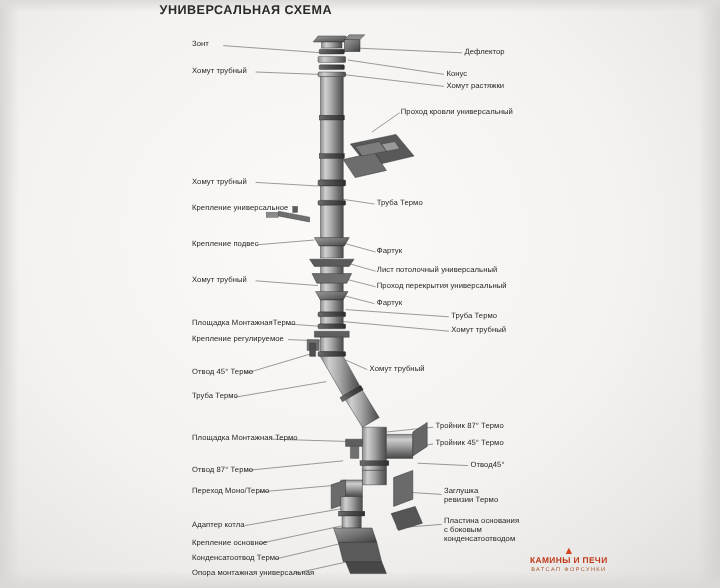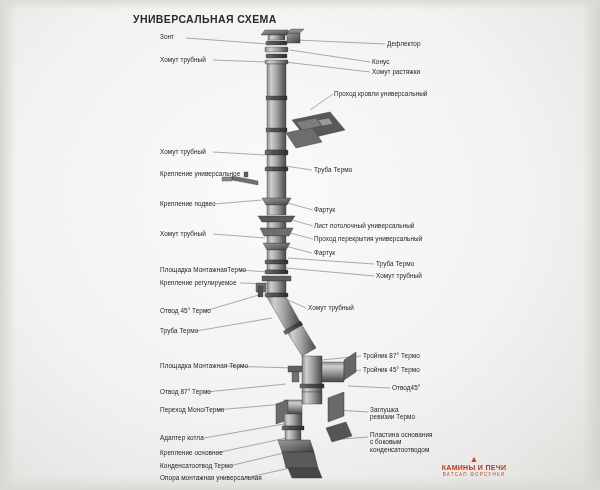--- a/index.html
+++ b/index.html
@@ -42,21 +42,21 @@
   }
   #edge-bottom {
     position: absolute;
     left: 0; bottom: 0; width: 600px; height: 14px;
     background: linear-gradient(to top, #dbd9d5 0%, rgba(240,239,236,0) 100%);
   }
 
   #title {
     position: absolute;
     left: 133px;
-    top: 13px;
+    top: 3px;
     font-size: 10.5px;
     font-weight: bold;
     letter-spacing: 0.4px;
     color: #2a2a2a;
     white-space: nowrap;
   }
 
   .label {
     position: absolute;
     font-size: 6.4px;

